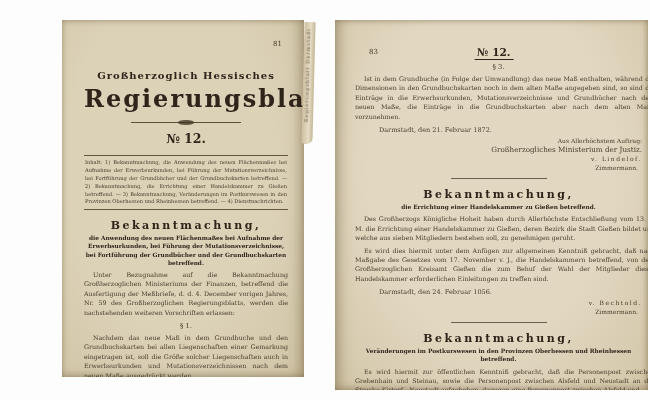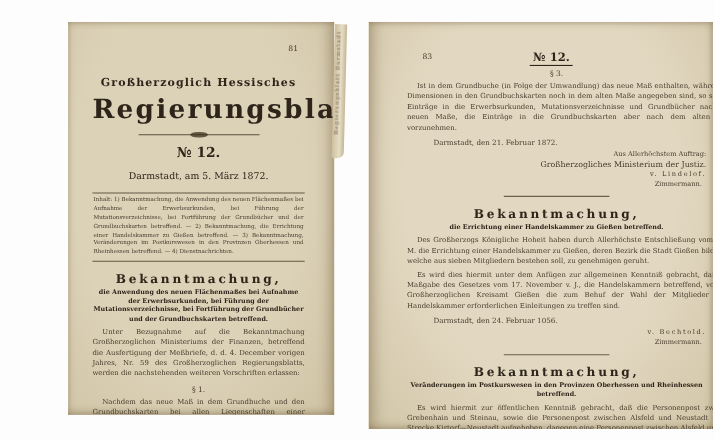--- a/index.html
+++ b/index.html
@@ -31,22 +31,22 @@
                inset 0 -6px 8px -5px rgba(110,90,55,.4);}
   #spine-strip{position:absolute;left:303px;top:22px;width:11px;height:122px;
     background:linear-gradient(90deg,#cdbf9f,#e6ddc6 60%,#c4b695);
     border-radius:0 0 6px 3px;transform:rotate(1.5deg);overflow:hidden;}
   .vtext{position:absolute;left:1px;top:6px;writing-mode:vertical-rl;
     transform:rotate(180deg);font-size:5px;letter-spacing:1px;color:#574a35;
     filter:blur(.4px);opacity:.85;white-space:nowrap;}
 
   
   .col{position:relative;height:100%;}
-  #left-page .col{padding:20px 27px 0 22px;}
-  #right-page .col{padding:26px 6px 0 35px;}
+  #left-page .col{padding:20px 16px 0 22px;}
+  #right-page .col{padding:26px 6px 0 20px;}
   .body-par{font-size:6.3px;line-height:1.5;text-align:justify;text-indent:9px;
     margin-top:3px;color:var(--ink);}
   .sec-head{text-align:center;font-weight:bold;color:var(--ink-dark);
     font-size:11px;letter-spacing:2.5px;margin-top:9px;}
   .sec-sub{text-align:center;font-weight:bold;font-size:5.8px;line-height:1.4;
     margin-top:2px;color:var(--ink-dark);}
   .par-head{text-align:center;font-size:6.8px;margin-top:5px;}
   .dateline2{font-size:6.5px;margin-top:5px;text-indent:24px;}
   .auth{text-align:right;font-size:6.4px;margin-top:3px;}
   .auth .l1{font-size:6px;}
@@ -87,21 +87,20 @@
 
 <div id="stage">
 
   <div class="page" id="left-page">
     <div class="col">
       <div id="left-pnum">81</div>
       <div id="masthead-small">Großherzoglich Hessisches</div>
       <div id="masthead-title">Regierungsblatt.</div>
       <div id="ornament"></div>
       <div id="left-issue">№ 12.</div>
-      <div id="left-dateline">Darmstadt, am 5. März 1872.</div>
       <div id="inhalt-box">
         <p>Inhalt: 1) Bekanntmachung, die Anwendung des neuen Flächenmaßes bei Aufnahme der Erwerbsurkunden, bei Führung der Mutationsverzeichnisse, bei Fortführung der Grundbücher und der Grundbuchskarten betreffend. — 2) Bekanntmachung, die Errichtung einer Handelskammer zu Gießen betreffend. — 3) Bekanntmachung, Veränderungen im Postkurswesen in den Provinzen Oberhessen und Rheinhessen betreffend. — 4) Dienstnachrichten.</p>
       </div>
       <div class="sec-head">Bekanntmachung,</div>
       <div class="sec-sub">die Anwendung des neuen Flächenmaßes bei Aufnahme der Erwerbsurkunden, bei Führung der Mutationsverzeichnisse, bei Fortführung der Grundbücher und der Grundbuchskarten betreffend.</div>
       <p class="body-par">Unter Bezugnahme auf die Bekanntmachung Großherzoglichen Ministeriums der Finanzen, betreffend die Ausfertigung der Meßbriefe, d. d. 4. December vorigen Jahres, Nr. 59 des Großherzoglichen Regierungsblatts, werden die nachstehenden weiteren Vorschriften erlassen:</p>
       <div class="par-head">§ 1.</div>
       <p class="body-par">Nachdem das neue Maß in dem Grundbuche und den Grundbuchskarten bei allen Liegenschaften einer Gemarkung eingetragen ist, soll die Größe solcher Liegenschaften auch in Erwerbsurkunden und Mutationsverzeichnissen nach dem neuen Maße ausgedrückt werden.</p>
 
     </div>

